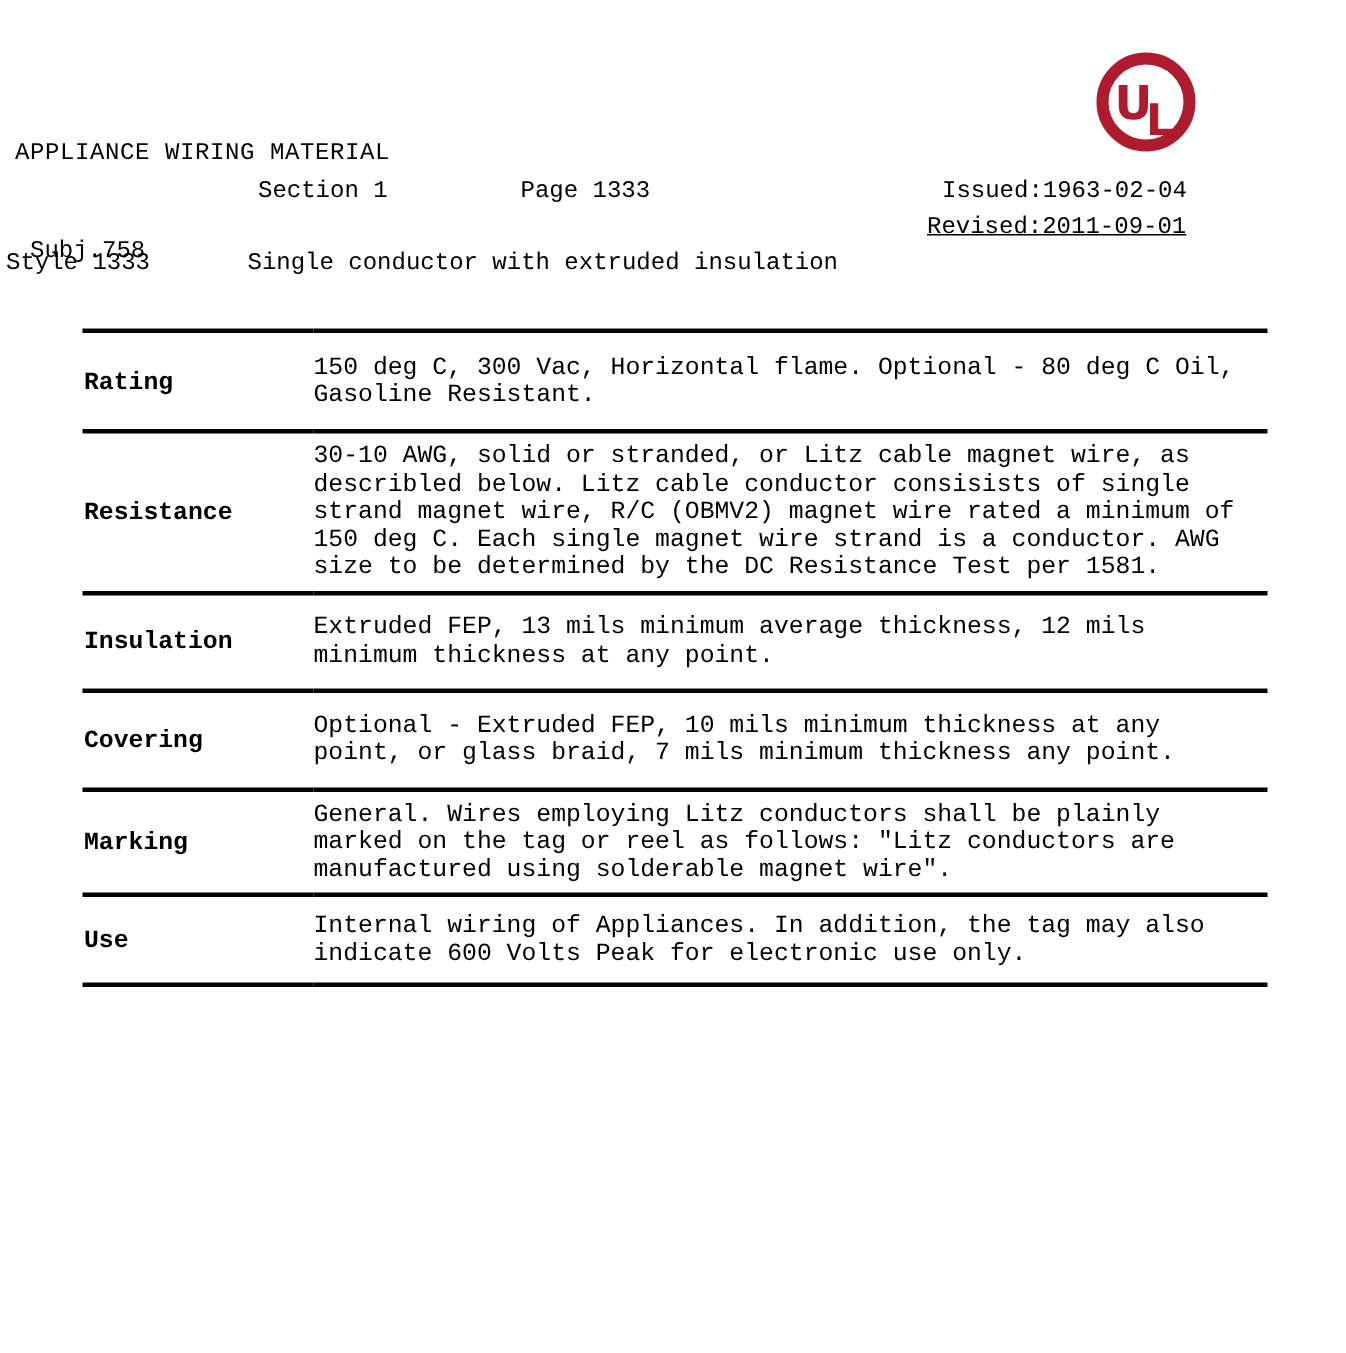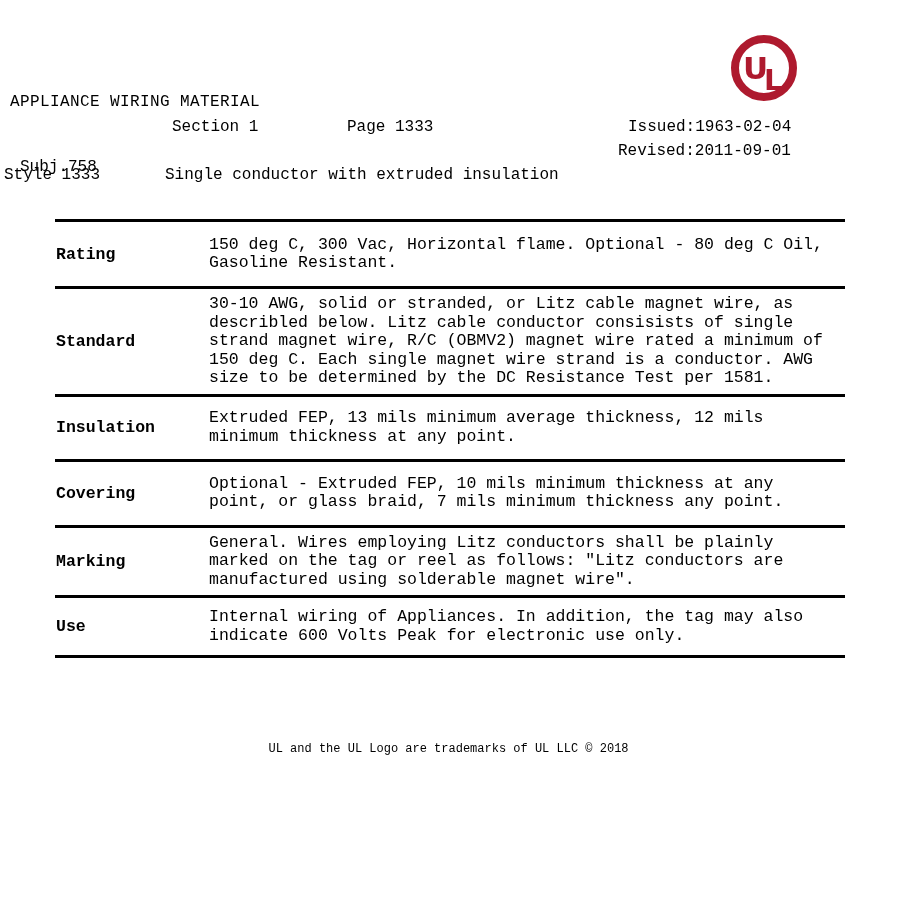--- a/index.html
+++ b/index.html
@@ -16,21 +16,21 @@
   
   .ul-logo { position: absolute; left: 730px; top: 34px; width: 68px; height: 68px; }
 
   
   .hdr { position: absolute; font-size: 16px; white-space: pre; }
   .hdr-title    { left: 10px;  top: 93px;  letter-spacing: 0.4px; }
   .hdr-subject  { left: 20px;  top: 118px; margin-top: 40px; }
   .hdr-section  { left: 172px; top: 118px; }
   .hdr-page     { left: 347px; top: 118px; }
   .hdr-issued   { left: 628px; top: 118px; }
-  .hdr-revised  { left: 618px; top: 142px; }
+  .hdr-revised  { left: 618px; top: 142px; text-decoration: underline; }
   .hdr-style    { left: 4px;  top: 166px; text-align: right; }
   .hdr-styledesc{ left: 165px; top: 166px; }
 
   
   table.spec {
     position: absolute;
     left: 55px; top: 219px;
     width: 790px;
     border-collapse: collapse;
     font-size: 16.5px;
@@ -88,21 +88,21 @@
   <div class="hdr hdr-styledesc">Single conductor with extruded insulation</div>
 
   <table class="spec">
     <tbody>
         <tr class="r-rating">
       <td class="lbl">Rating</td>
       <td class="val">150 deg C, 300 Vac, Horizontal flame. Optional - 80 deg C Oil,
 Gasoline Resistant.</td>
     </tr>
     <tr class="r-conductor">
-      <td class="lbl">Standard</td>
+      <td class="lbl">Resistance</td>
       <td class="val">30-10 AWG, solid or stranded, or Litz cable magnet wire, as
 describled below. Litz cable conductor consisists of single
 strand magnet wire, R/C (OBMV2) magnet wire rated a minimum of
 150 deg C. Each single magnet wire strand is a conductor. AWG
 size to be determined by the DC Resistance Test per 1581.</td>
     </tr>
     <tr class="r-insulation">
       <td class="lbl">Insulation</td>
       <td class="val">Extruded FEP, 13 mils minimum average thickness, 12 mils
 minimum thickness at any point.</td>
@@ -119,15 +119,14 @@
 manufactured using solderable magnet wire".</td>
     </tr>
     <tr class="r-use">
       <td class="lbl">Use</td>
       <td class="val">Internal wiring of Appliances. In addition, the tag may also
 indicate 600 Volts Peak for electronic use only.</td>
     </tr>
   </tbody>
     </table>
 
-  <div class="footer">UL and the UL Logo are trademarks of UL LLC © 2018</div>
 
 </div>
 
 </body></html>

